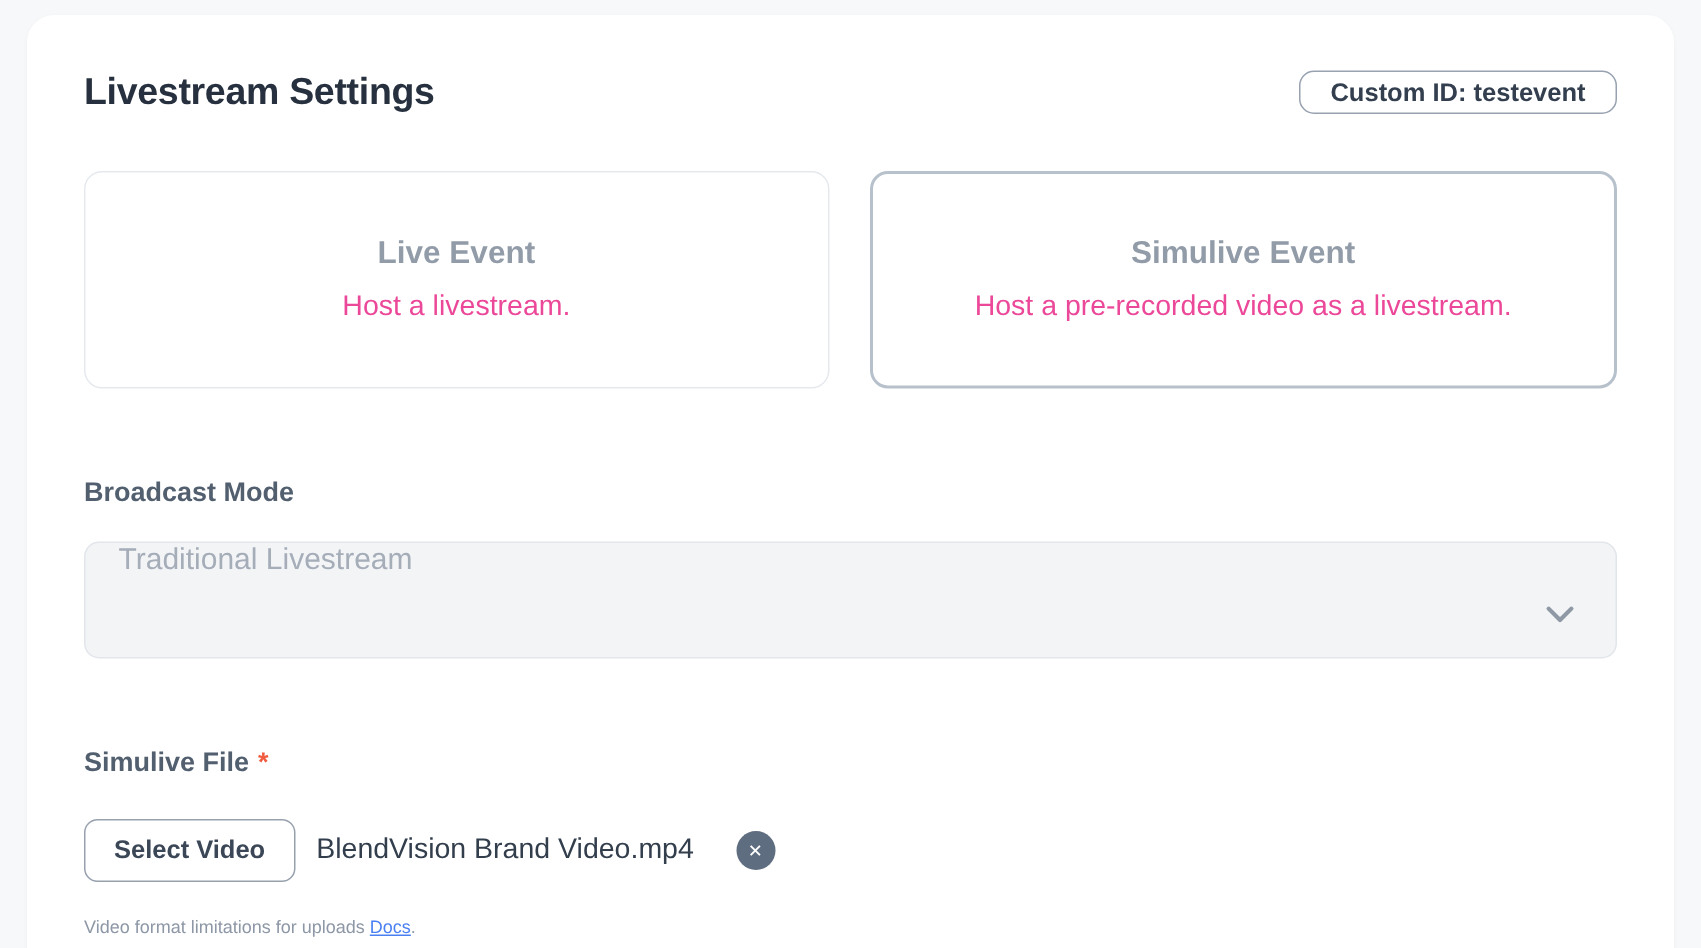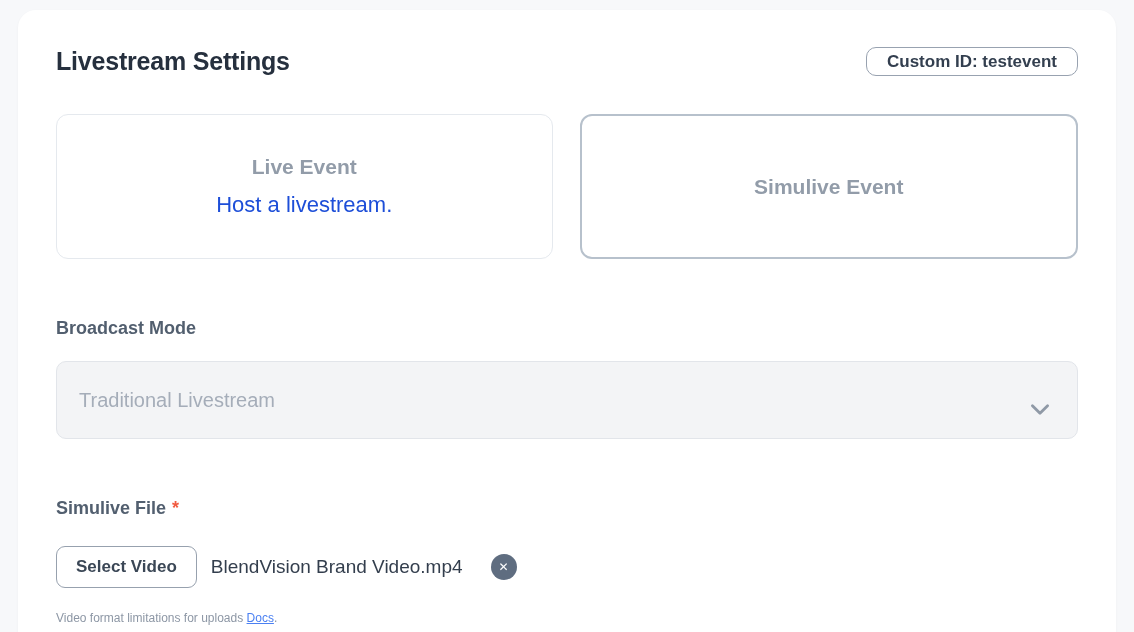--- a/index.html
+++ b/index.html
@@ -64,37 +64,37 @@
   }
   .event-card.selected {
     border: 2px solid #b7c1cc;
   }
   .event-card-title {
     font-size: 21px;
     font-weight: bold;
     color: #929ca9;
   }
   .event-card-desc {
-    font-size: 22px;
-    color: #1d4ed8;
+    font-size: 19px;
+    color: #ec4899;
   }
   .section-label {
     margin-top: 59px;
     font-size: 18px;
     font-weight: bold;
     color: #525f6f;
   }
   .select-box {
     margin-top: 22px;
     height: 78px;
     background: #f3f4f6;
     border: 1px solid #e2e5ea;
     border-radius: 10px;
     display: flex;
-    align-items: center;
+    align-items: flex-start;
     padding: 0 22px;
     position: relative;
     cursor: pointer;
   }
   .select-value {
     font-size: 20px;
     color: #a5adb9;
   }
   .chevron {
     position: absolute;
@@ -170,20 +170,21 @@
     <button class="custom-id-btn">Custom ID: testevent</button>
   </div>
 
   <div class="cards-row">
     <div class="event-card">
       <div class="event-card-title">Live Event</div>
       <div class="event-card-desc">Host a livestream.</div>
     </div>
     <div class="event-card selected">
       <div class="event-card-title">Simulive Event</div>
+      <div class="event-card-desc">Host a pre-recorded video as a livestream.</div>
     </div>
   </div>
 
   <div class="section-label">Broadcast Mode</div>
 
   <div class="select-box">
     <span class="select-value">Traditional Livestream</span>
     <svg class="chevron" viewBox="0 0 24 24" fill="none" stroke="#8f99a6" stroke-width="2.6" stroke-linecap="round" stroke-linejoin="round">
       <polyline points="5 9 12 16 19 9"></polyline>
     </svg>

